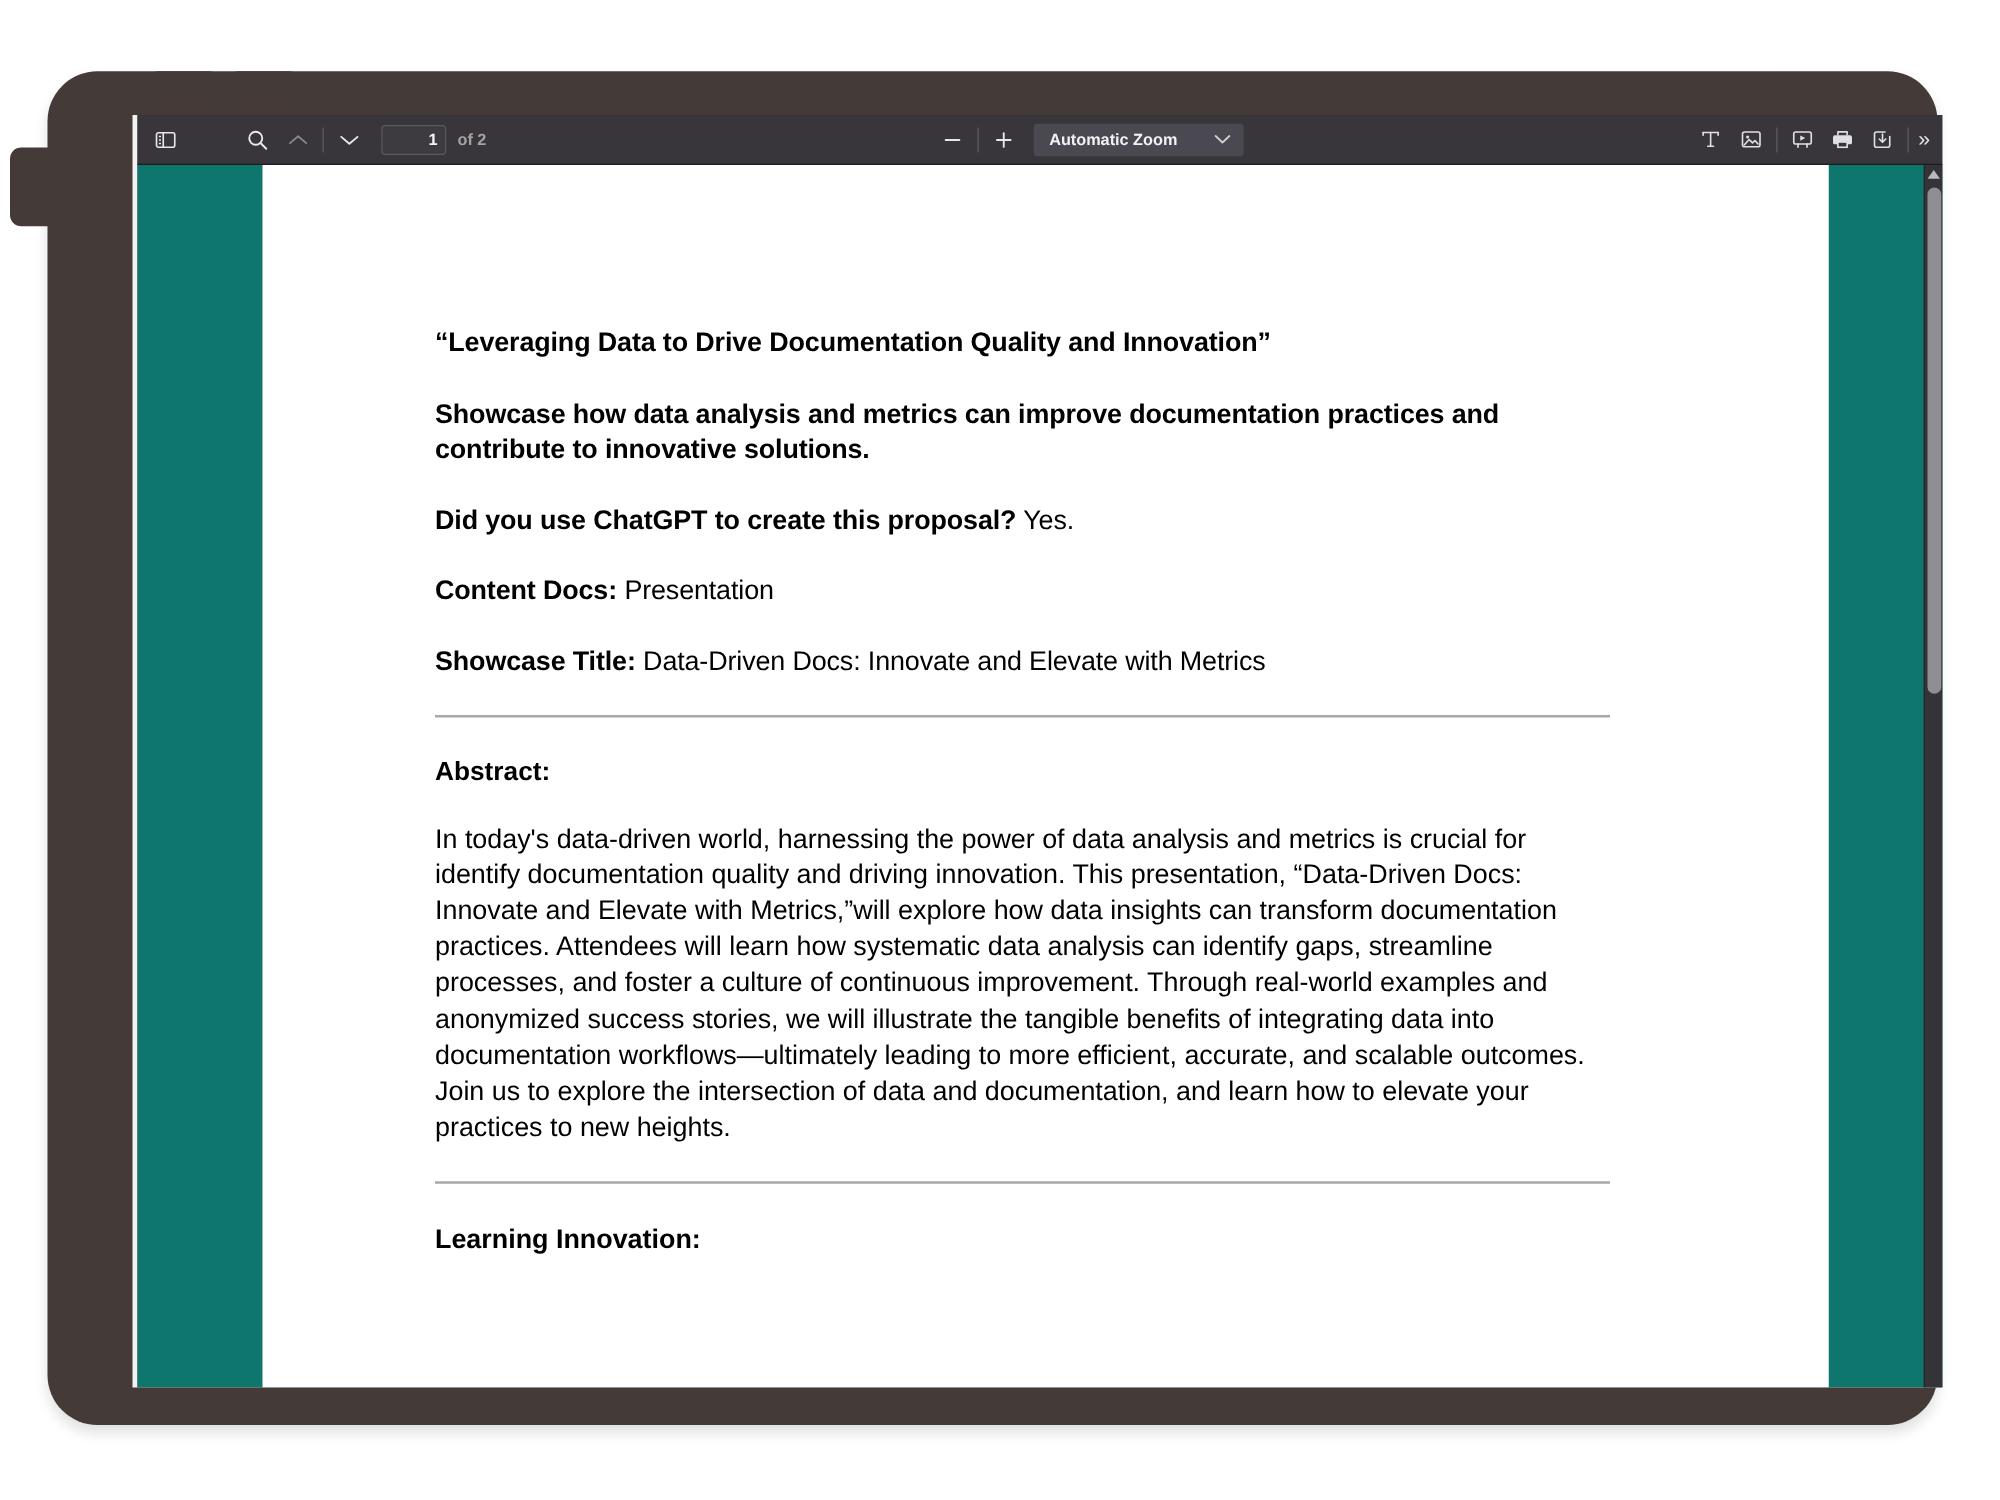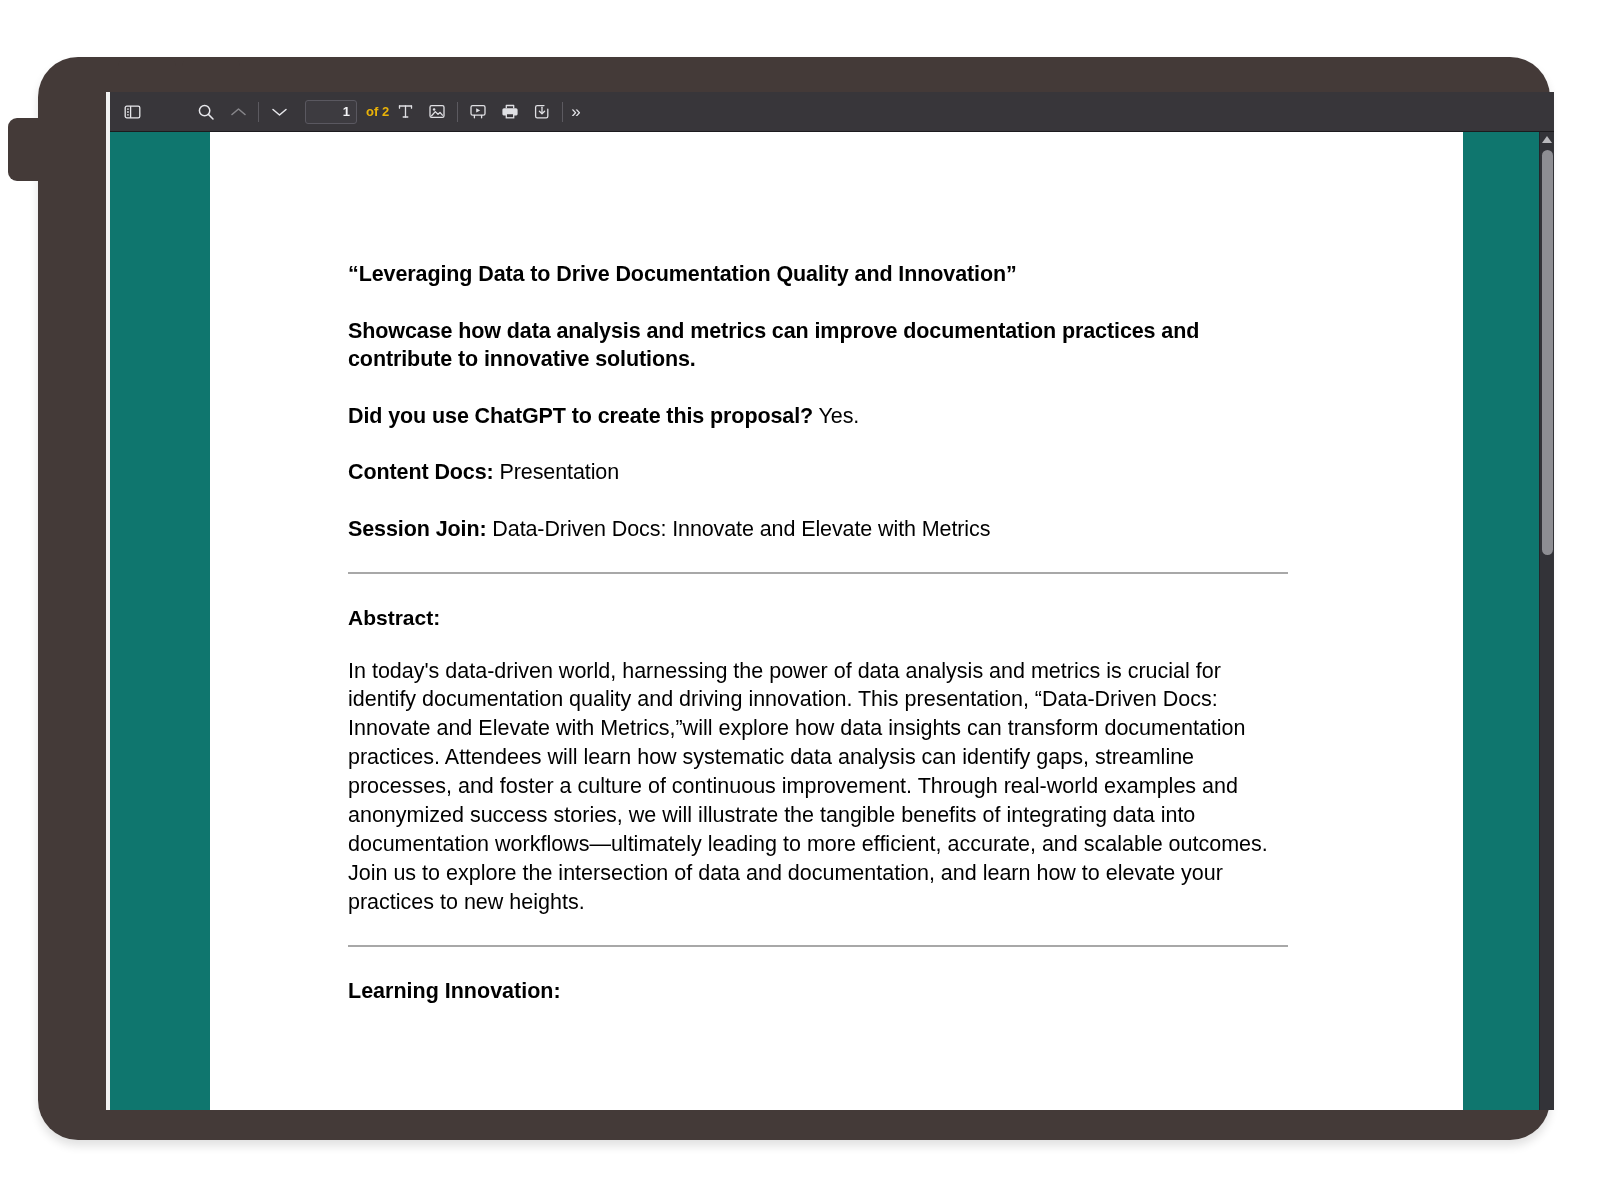--- a/index.html
+++ b/index.html
@@ -127,21 +127,21 @@
     font-weight: bold;
     text-align: right;
     padding: 0 6px;
     line-height: 22px;
     font-family: "Liberation Sans", sans-serif;
   }
 
   .page-of {
     font-size: 13px;
     font-weight: bold;
-    color: #eab308;
+    color: #a3a3a3;
     margin-left: 9px;
     white-space: nowrap;
   }
 
   .spacer-left { width: 42px; }
 
   .zoom-group {
     display: flex;
     align-items: center;
   }
@@ -329,20 +329,53 @@
               </span>
             </div>
 
             <div style="width:10px"></div>
 
             <div class="page-input">1</div>
 
             <div class="page-of">of 2</div>
           </div>
 
+          <div class="tb-center">
+            <div class="zoom-group">
+
+              <div class="tb-btn" title="Zoom Out">
+                <span>
+                  <svg width="16" height="16" viewBox="0 0 16 16" stroke="#e8e8ec" stroke-width="1.5">
+                    <line x1="2.5" y1="8" x2="13.5" y2="8" stroke-linecap="round"></line>
+                  </svg>
+                </span>
+              </div>
+
+              <div class="tb-sep"></div>
+
+              <div class="tb-btn" title="Zoom In">
+                <span>
+                  <svg width="16" height="16" viewBox="0 0 16 16" stroke="#e8e8ec" stroke-width="1.5">
+                    <line x1="2.5" y1="8" x2="13.5" y2="8" stroke-linecap="round"></line>
+                    <line x1="8" y1="2.5" x2="8" y2="13.5" stroke-linecap="round"></line>
+                  </svg>
+                </span>
+              </div>
+
+              <div class="zoom-select">
+                <span>Automatic Zoom</span>
+                <span class="chev">
+                  <svg width="14" height="9" viewBox="0 0 14 9" fill="none" stroke="#e8e8ec" stroke-width="1.4">
+                    <polyline points="1.5,1.8 7,7 12.5,1.8" stroke-linecap="round" stroke-linejoin="round"></polyline>
+                  </svg>
+                </span>
+              </div>
+
+            </div>
+          </div>
 
           <div class="tb-right">
 
             <div class="tb-btn" title="Text">
               <span>
                 <svg width="17" height="17" viewBox="0 0 17 17" fill="none" stroke="#e0e0e4" stroke-width="1.3">
                   <line x1="2.5" y1="3" x2="14.5" y2="3" stroke-linecap="round"></line>
                   <line x1="2.5" y1="3" x2="2.5" y2="5.2" stroke-linecap="round"></line>
                   <line x1="14.5" y1="3" x2="14.5" y2="5.2" stroke-linecap="round"></line>
                   <line x1="8.5" y1="3" x2="8.5" y2="14" stroke-linecap="round"></line>
@@ -413,21 +446,21 @@
                 <span class="lbl">Did you use ChatGPT to create this proposal?</span>
                 <span>Yes.</span>
               </div>
 
               <div class="doc-p">
                 <span class="lbl">Content Docs:</span>
                 <span>Presentation</span>
               </div>
 
               <div class="doc-p">
-                <span class="lbl">Session Join:</span>
+                <span class="lbl">Showcase Title:</span>
                 <span class="it">Data-Driven Docs: Innovate and Elevate with Metrics</span>
               </div>
 
               <div class="doc-rule"></div>
 
               <div class="abstract-h">Abstract:</div>
 
               <div class="abstract-p">
                 <span>In today's data-driven world, harnessing the power of data analysis and metrics is crucial for identify documentation quality and driving innovation. This presentation,</span>
                 <span class="it">“Data-Driven Docs: Innovate and Elevate with Metrics,”</span><span>will explore how data insights can transform documentation practices. Attendees will learn how systematic data analysis can identify gaps, streamline processes, and foster a culture of continuous improvement. Through real-world examples and anonymized success stories, we will illustrate the tangible benefits of integrating data into documentation workflows—ultimately leading to more efficient, accurate, and scalable outcomes. Join us to explore the intersection of data and documentation, and learn how to elevate your practices to new heights.</span>

